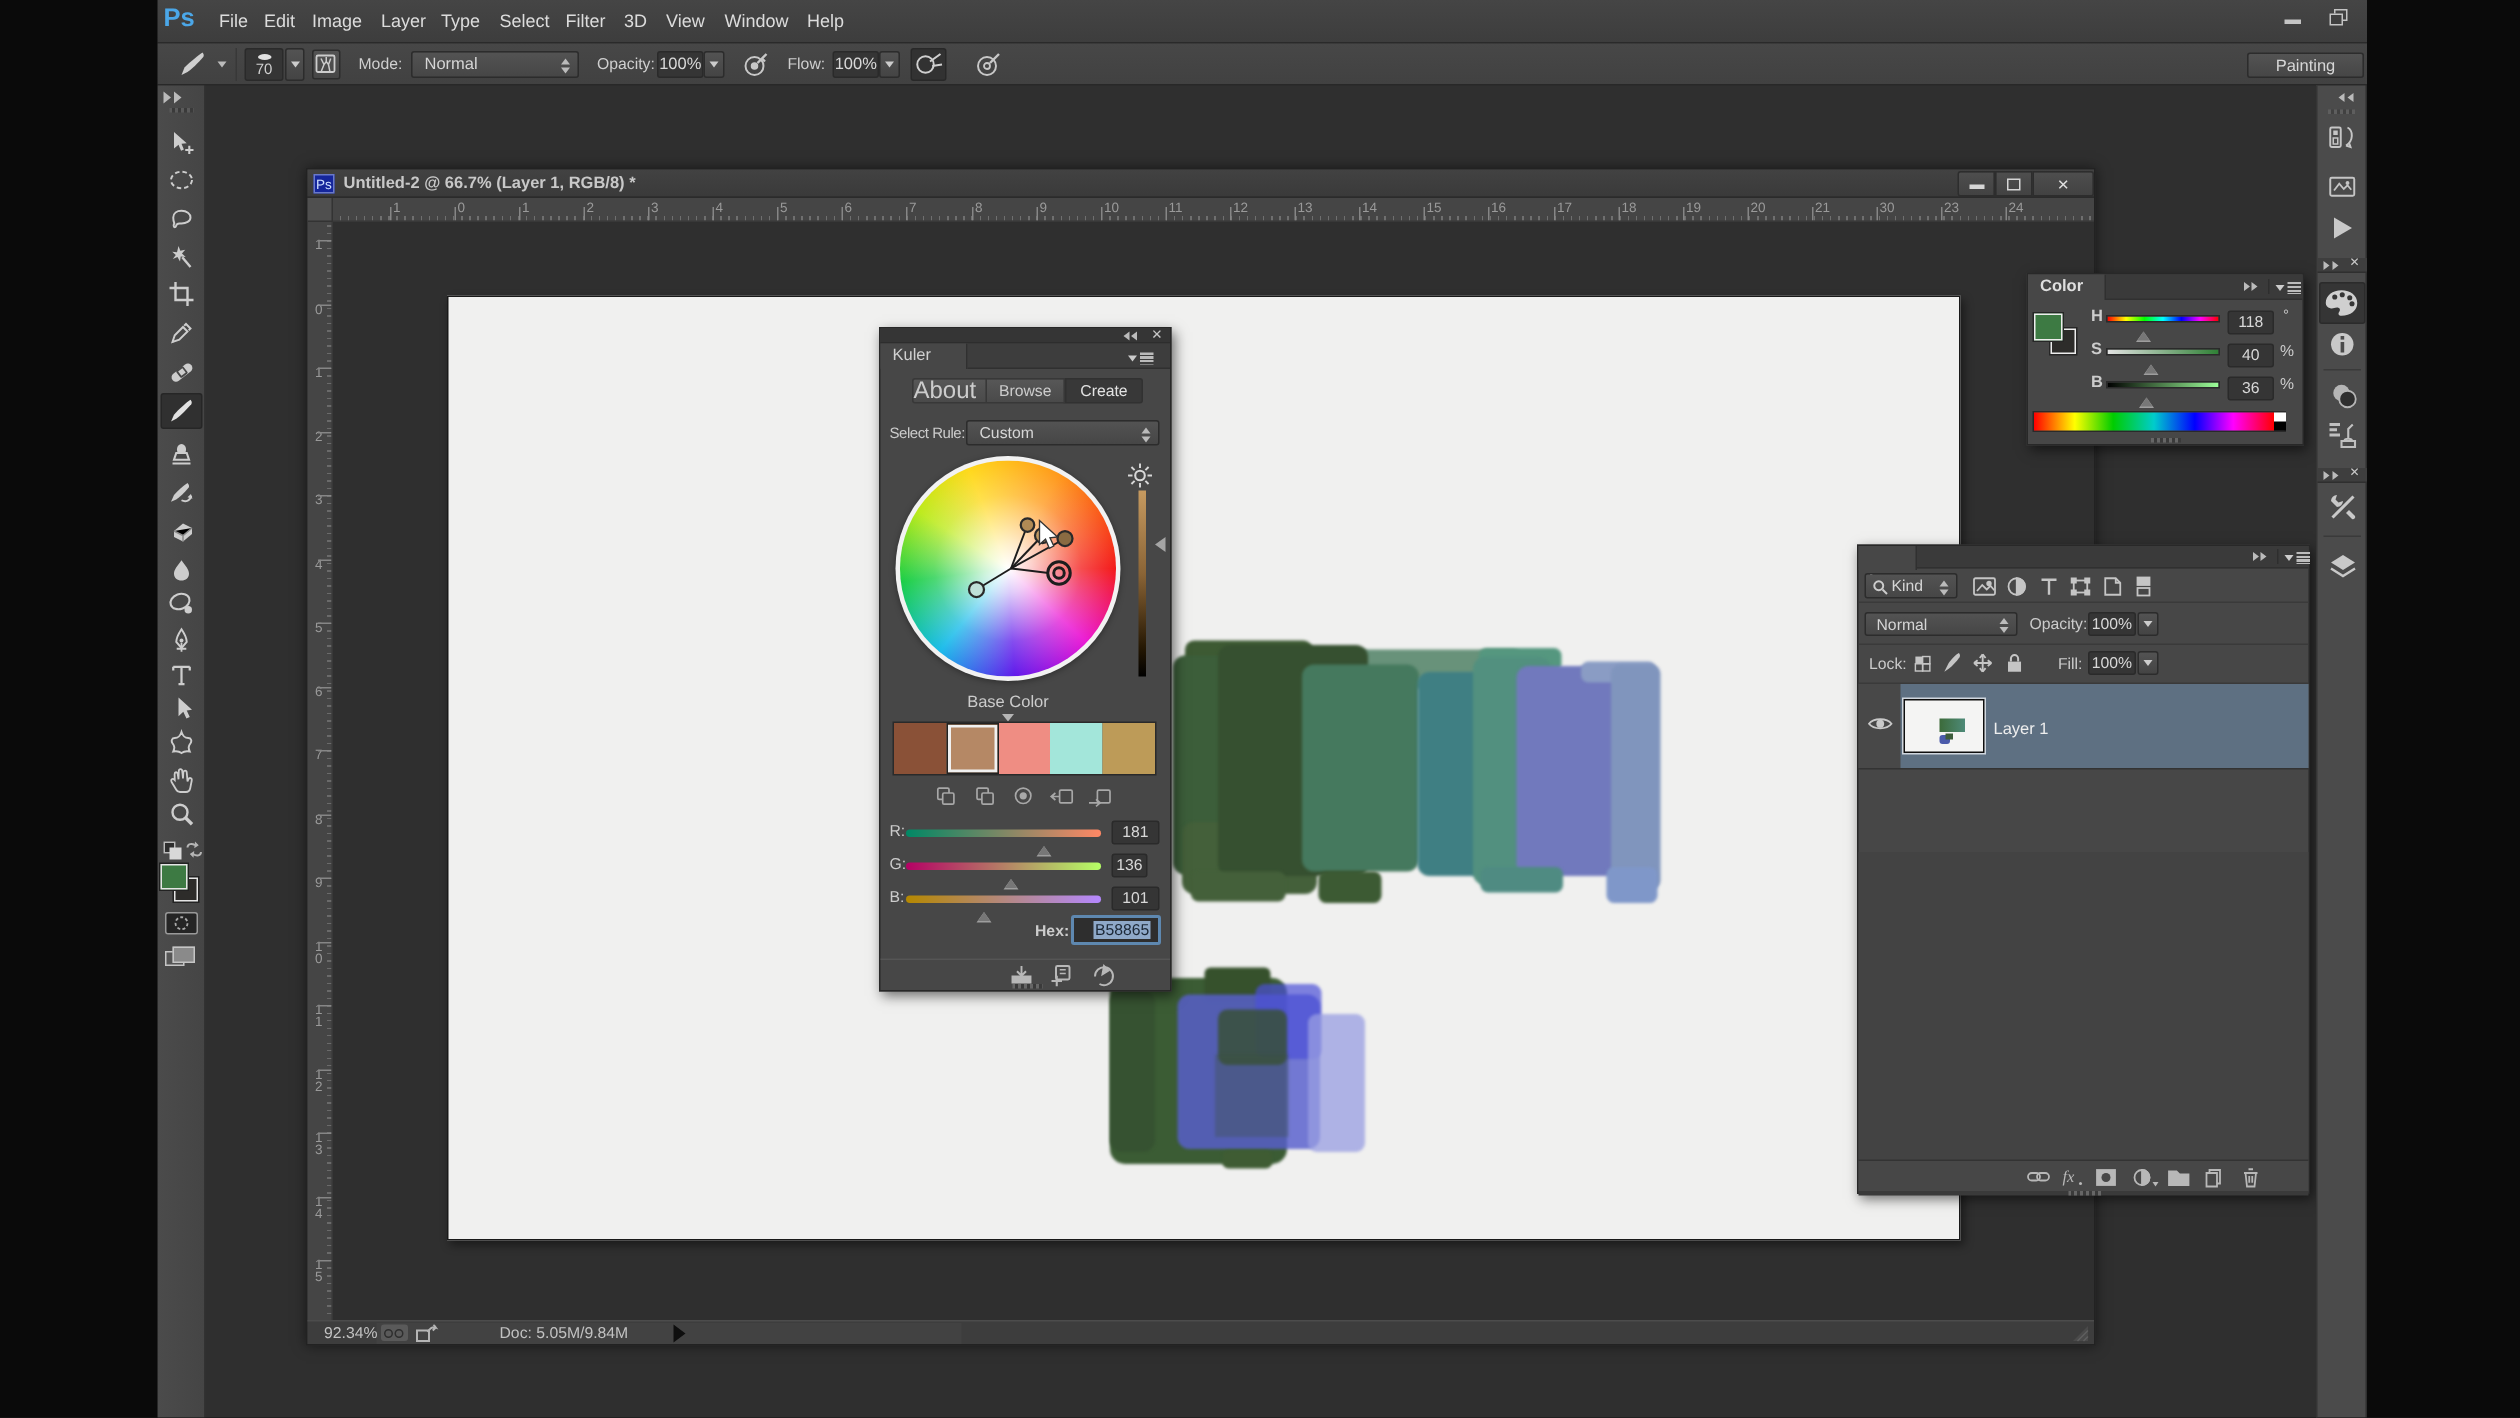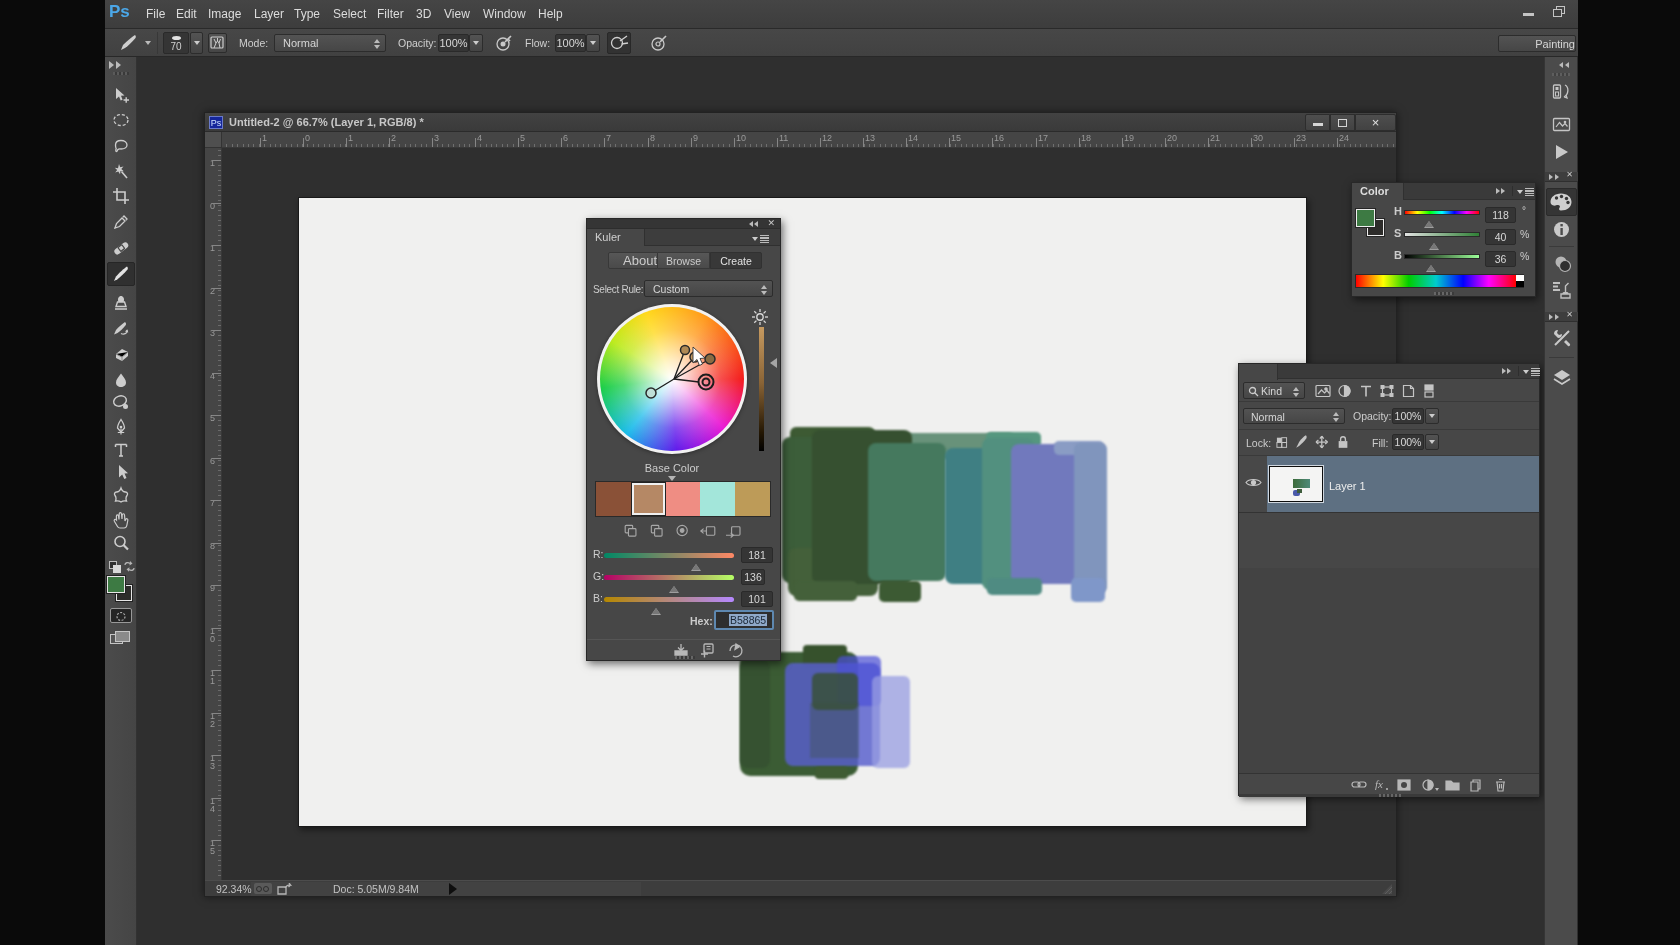--- a/index.html
+++ b/index.html
@@ -142,21 +142,21 @@
     <svg width="22" height="20" viewBox="0 0 22 20">
       <circle cx="9" cy="10" r="5.5" fill="none" stroke="#d0d0d0" stroke-width="1.3"></circle>
       <path d="M12 8 L19 3 M13.5 11 L20 10" stroke="#d0d0d0" stroke-width="1.4"></path>
     </svg>
   </div>
   <svg class="abs" style="left:545px;top:5px" width="18" height="18" viewBox="0 0 18 18">
     <circle cx="8" cy="10" r="6" fill="none" stroke="#c8c8c8" stroke-width="1.3"></circle>
     <circle cx="8" cy="10" r="2" fill="none" stroke="#c8c8c8" stroke-width="1.2"></circle>
     <path d="M10 8 L16 2" stroke="#c8c8c8" stroke-width="1.6"></path>
   </svg>
-  <div class="dd" style="left:1393px;top:6px;width:78px;height:17px;text-align:right;line-height:16px;font-size:11px">Painting</div>
+  <div class="dd" style="left:1393px;top:6px;width:78px;height:17px;text-align:center;line-height:16px;font-size:11px">Painting</div>
 </div>
 
 <div id="toolbar">
   <div class="abs" style="left:4px;top:4px;width:0;height:0;border:4px solid transparent;border-left:5px solid #bbb"></div>
   <div class="abs" style="left:11px;top:4px;width:0;height:0;border:4px solid transparent;border-left:5px solid #bbb"></div>
   <div class="abs" style="left:8px;top:15px;width:16px;height:3px;background:repeating-linear-gradient(90deg,#5a5a5a 0 2px,#3a3a3a 2px 4px)"></div>
   <svg class="tool" style="top:29px" viewBox="0 0 18 18">
         <path d="M4 2 L4 13 L7 10.5 L8.7 14.5 L10.6 13.7 L9 9.8 L12.5 9.5 Z" fill="#cdcdcd"></path>
         <path d="M11.5 14 h5.5 M14.2 11.2 v5.5" stroke="#cdcdcd" stroke-width="1.4"></path>
       </svg>
@@ -400,21 +400,21 @@
   <div class="abs" style="left:0;top:0;width:100%;height:10px;background:#353535;border-bottom:1px solid #2d2d2d">
     <div class="abs" style="right:27px;top:2px;border:3px solid transparent;border-right:4px solid #bbb"></div>
     <div class="abs" style="right:22px;top:2px;border:3px solid transparent;border-right:4px solid #bbb"></div>
     <span class="ff" style="right:6px;top:-1px;font-size:9px">✕</span>
   </div>
   <div class="abs" style="left:0;top:10px;width:100%;height:17px;background:#3d3d3d;border-bottom:1px solid #303030">
     <div class="ptab" style="left:0;width:58px;height:17px;font-size:11px;padding:2px 0 0 8px">Kuler</div>
     <div class="pmenu" style="right:10px;top:5px;width:18px;height:10px"></div>
   </div>
   <div class="abs" style="left:21px;top:33px;width:154px;height:17px">
-    <div class="abs" style="left:0;top:0;width:50px;height:17px;background:linear-gradient(#575757,#4a4a4a);border:1px solid #383838;border-radius:2px 0 0 2px;text-align:right;line-height:16px;font-size:13px">About</div>
+    <div class="abs" style="left:0;top:0;width:50px;height:17px;background:linear-gradient(#575757,#4a4a4a);border:1px solid #383838;border-radius:2px 0 0 2px;text-align:left;line-height:16px;font-size:16px">About</div>
     <div class="abs" style="left:50px;top:0;width:52px;height:17px;background:linear-gradient(#575757,#4a4a4a);border:1px solid #383838;border-left:none;text-align:center;line-height:16px;font-size:10.5px">Browse</div>
     <div class="abs" style="left:102px;top:0;width:52px;height:17px;background:#383838;border:1px solid #313131;border-radius:0 2px 2px 0;text-align:center;line-height:16px;font-size:10.5px;color:#e2e2e2">Create</div>
   </div>
   <span class="abs" style="left:6px;top:65px;font-size:10px;letter-spacing:-0.3px">Select Rule:</span>
   <div class="dd updown" style="left:57px;top:61px;width:129px;height:17px">
     <span style="position:absolute;left:8px;top:2px;font-size:10.5px">Custom</span>
   </div>
   <div class="abs" style="left:10px;top:85px;width:150px;height:150px;border-radius:50%;background:#f2f2f2;box-shadow:0 1px 4px rgba(0,0,0,.35)"></div>
   <div class="abs" style="left:13px;top:88px;width:144px;height:144px;border-radius:50%;
     background:radial-gradient(circle, rgba(255,255,255,1) 0%, rgba(255,255,255,.8) 16%, rgba(255,255,255,.3) 48%, rgba(255,255,255,0) 82%),

